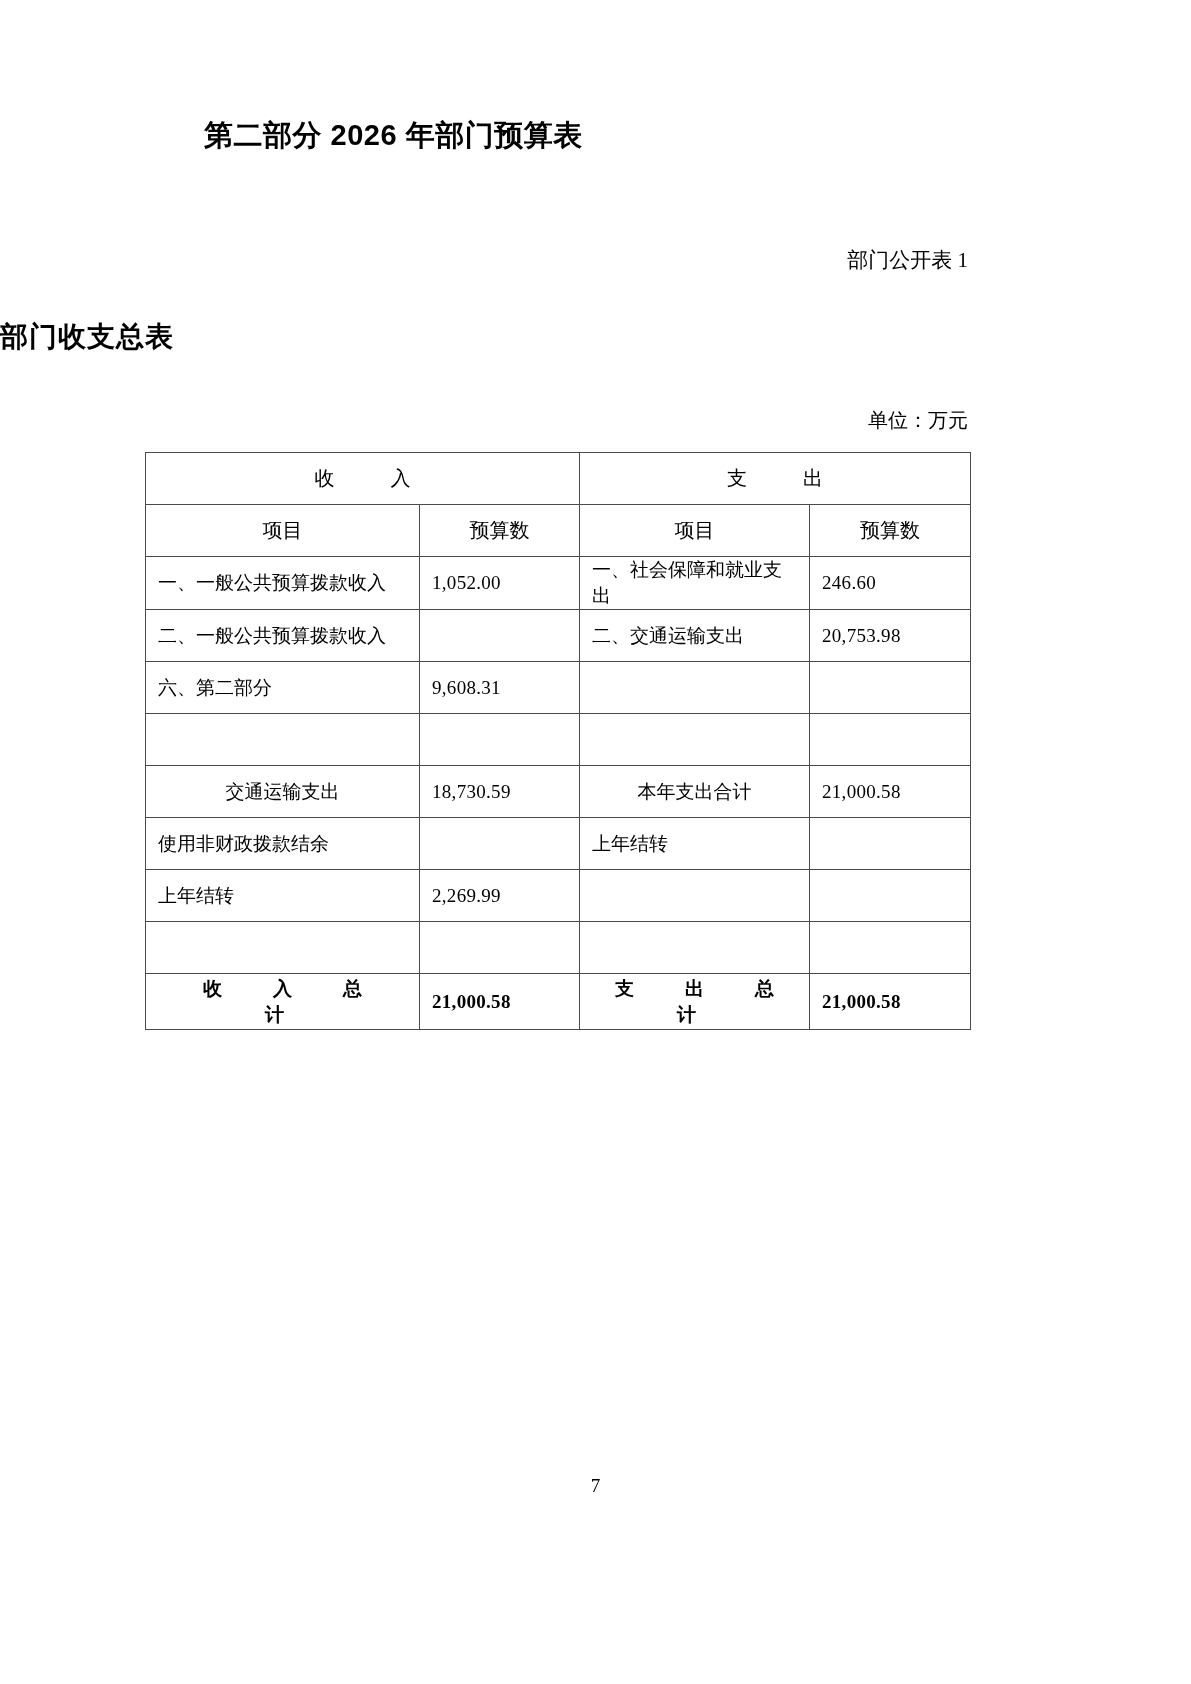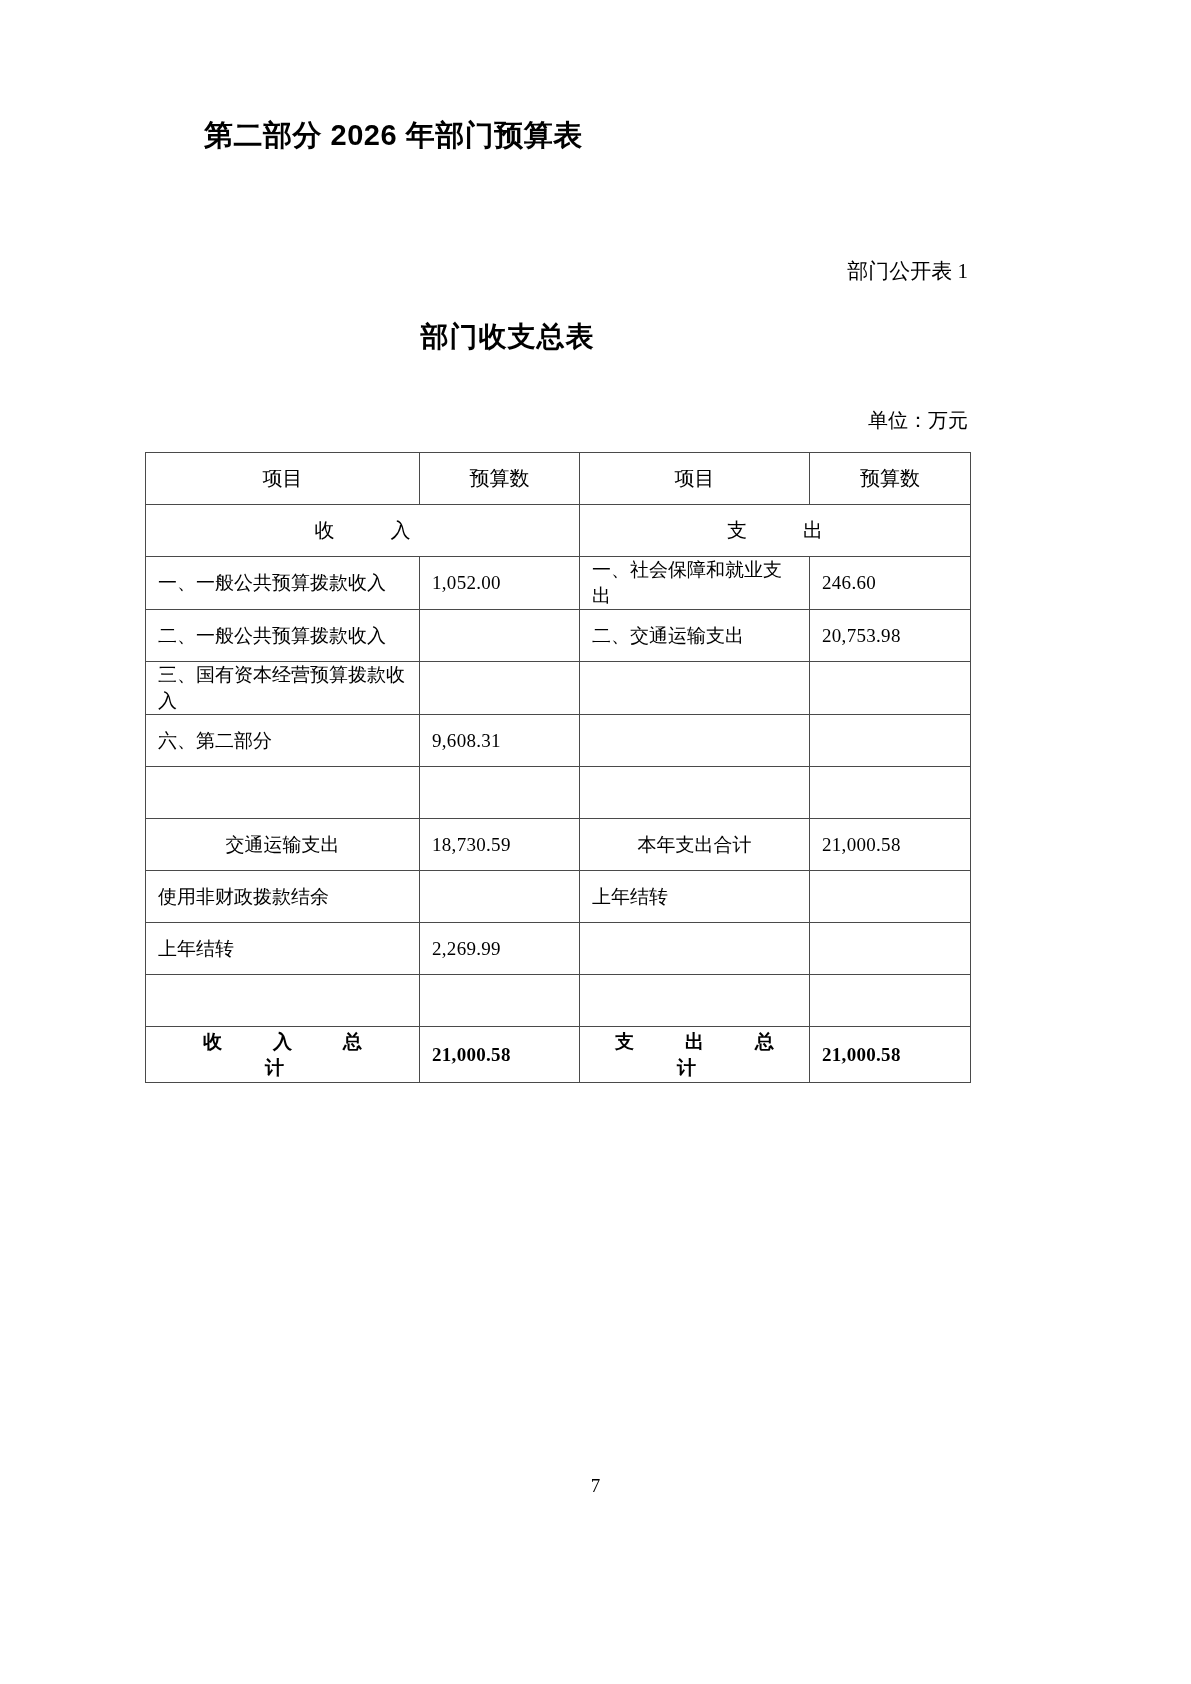--- a/index.html
+++ b/index.html
@@ -30,30 +30,30 @@
     top: 116px;
     font-family: "Liberation Sans", "DejaVu Sans", sans-serif;
     font-size: 29px;
     font-weight: bold;
     letter-spacing: 0.5px;
     white-space: nowrap;
   }
   .form-no {
     position: absolute;
     right: 223px;
-    top: 257px;
+    top: 246px;
     font-size: 21px;
     white-space: nowrap;
   }
   .table-title {
     position: absolute;
     left: 0;
     top: 318px;
     width: 1015px;
-    text-align: center;
+    text-align: left;
     font-family: "Liberation Sans", "DejaVu Sans", sans-serif;
     font-size: 28px;
     font-weight: bold;
     letter-spacing: 1px;
   }
   .unit-note {
     position: absolute;
     right: 223px;
     top: 407px;
     font-size: 20px;
@@ -133,47 +133,41 @@
 
   <table class="budget-table">
     <colgroup>
       <col class="col-item">
       <col class="col-amount">
       <col class="col-item2">
       <col class="col-amount2">
     </colgroup>
     <tbody>
       <tr>
+        <td class="sec-head" colspan="2">收　入</td>
+        <td class="sec-head" colspan="2">支　出</td>
+      </tr>
+      <tr>
         <td class="col-head">项目</td>
         <td class="col-head">预算数</td>
         <td class="col-head">项目</td>
         <td class="col-head">预算数</td>
       </tr>
-      <tr>
-        <td class="sec-head" colspan="2">收　入</td>
-        <td class="sec-head" colspan="2">支　出</td>
-      </tr>
 
       <tr>
         <td class="cell-left">一、一般公共预算拨款收入</td>
         <td class="cell-num">1,052.00</td>
         <td class="cell-left">一、社会保障和就业支出</td>
         <td class="cell-num">246.60</td>
       </tr>
       <tr>
         <td class="cell-left">二、一般公共预算拨款收入</td>
         <td class="cell-num"></td>
         <td class="cell-left">二、交通运输支出</td>
         <td class="cell-num">20,753.98</td>
-      </tr>
-      <tr>
-        <td class="cell-left">三、国有资本经营预算拨款收入</td>
-        <td class="cell-num"></td>
-        <td class="cell-left"></td>
-        <td class="cell-num"></td>
       </tr>
       <tr>
         <td class="cell-left">六、第二部分</td>
         <td class="cell-num">9,608.31</td>
         <td class="cell-left"></td>
         <td class="cell-num"></td>
       </tr>
       <tr class="row-blank">
         <td class="cell-left"></td>
         <td class="cell-num"></td>

